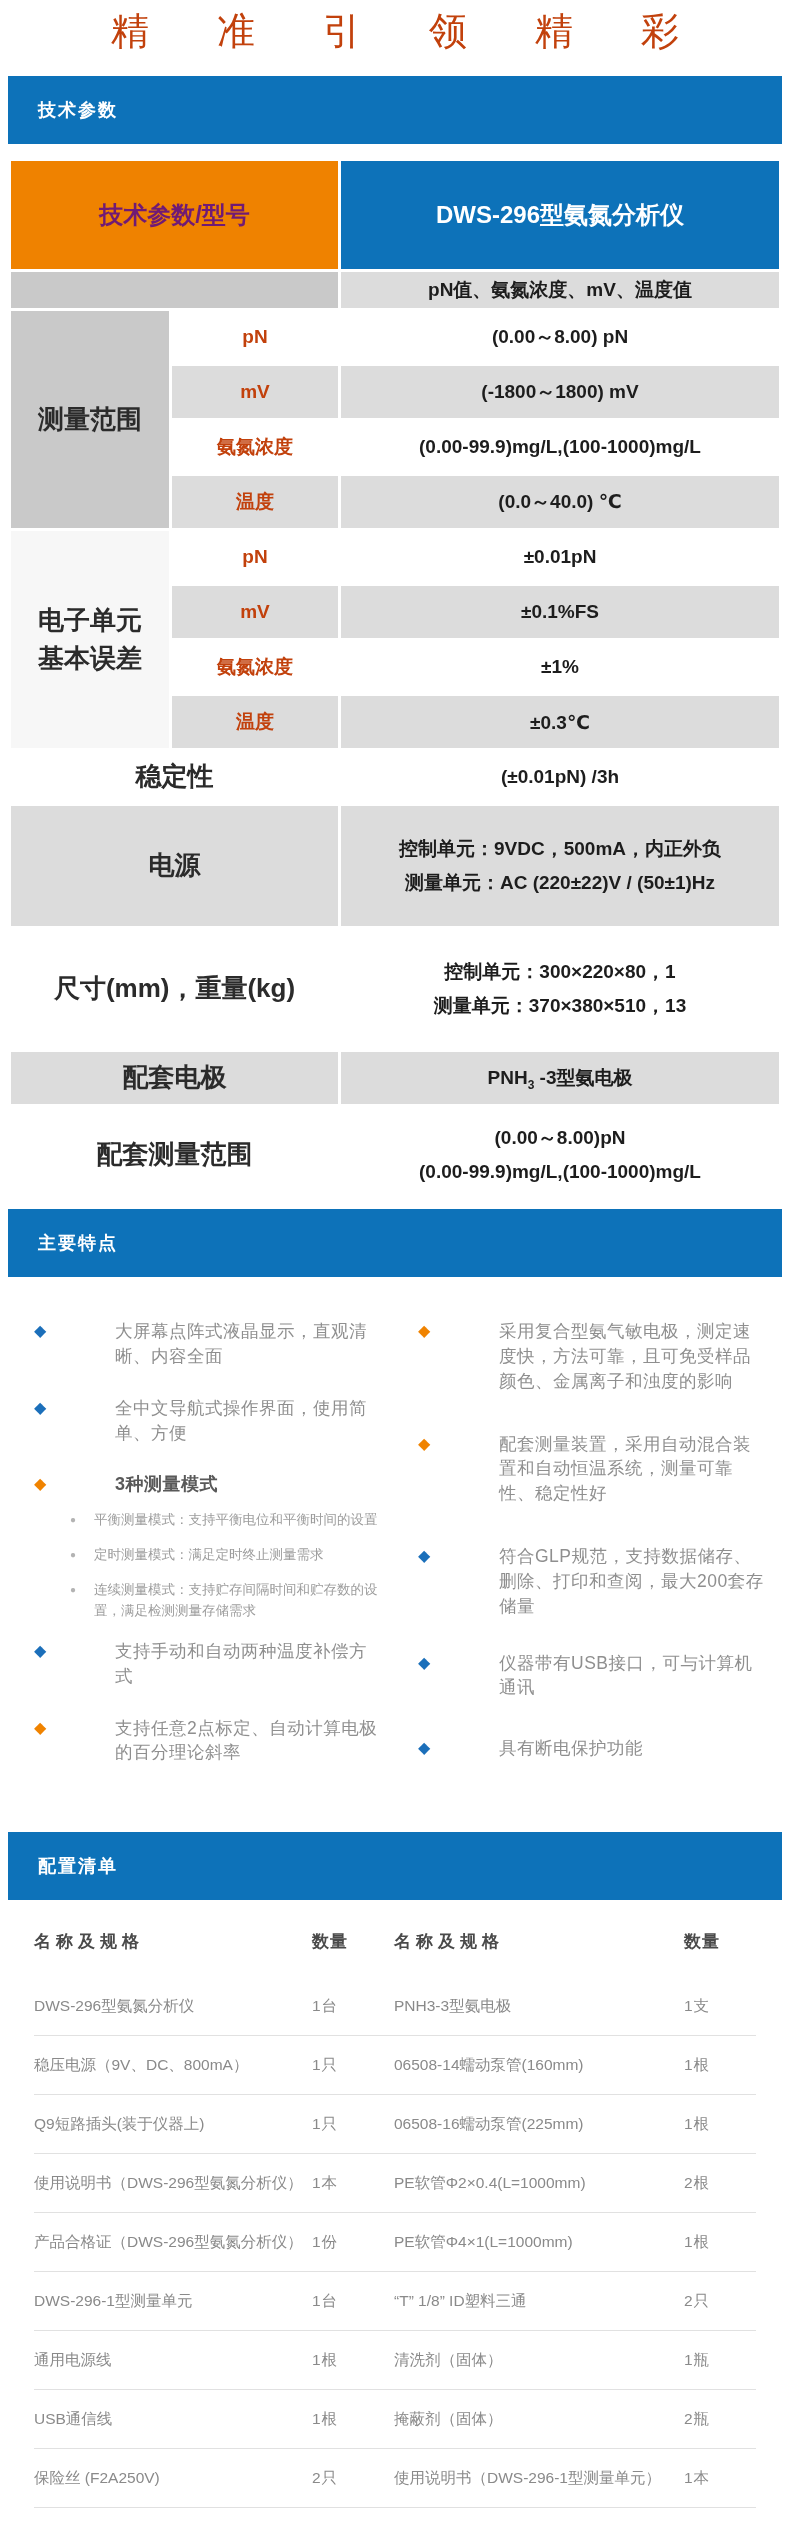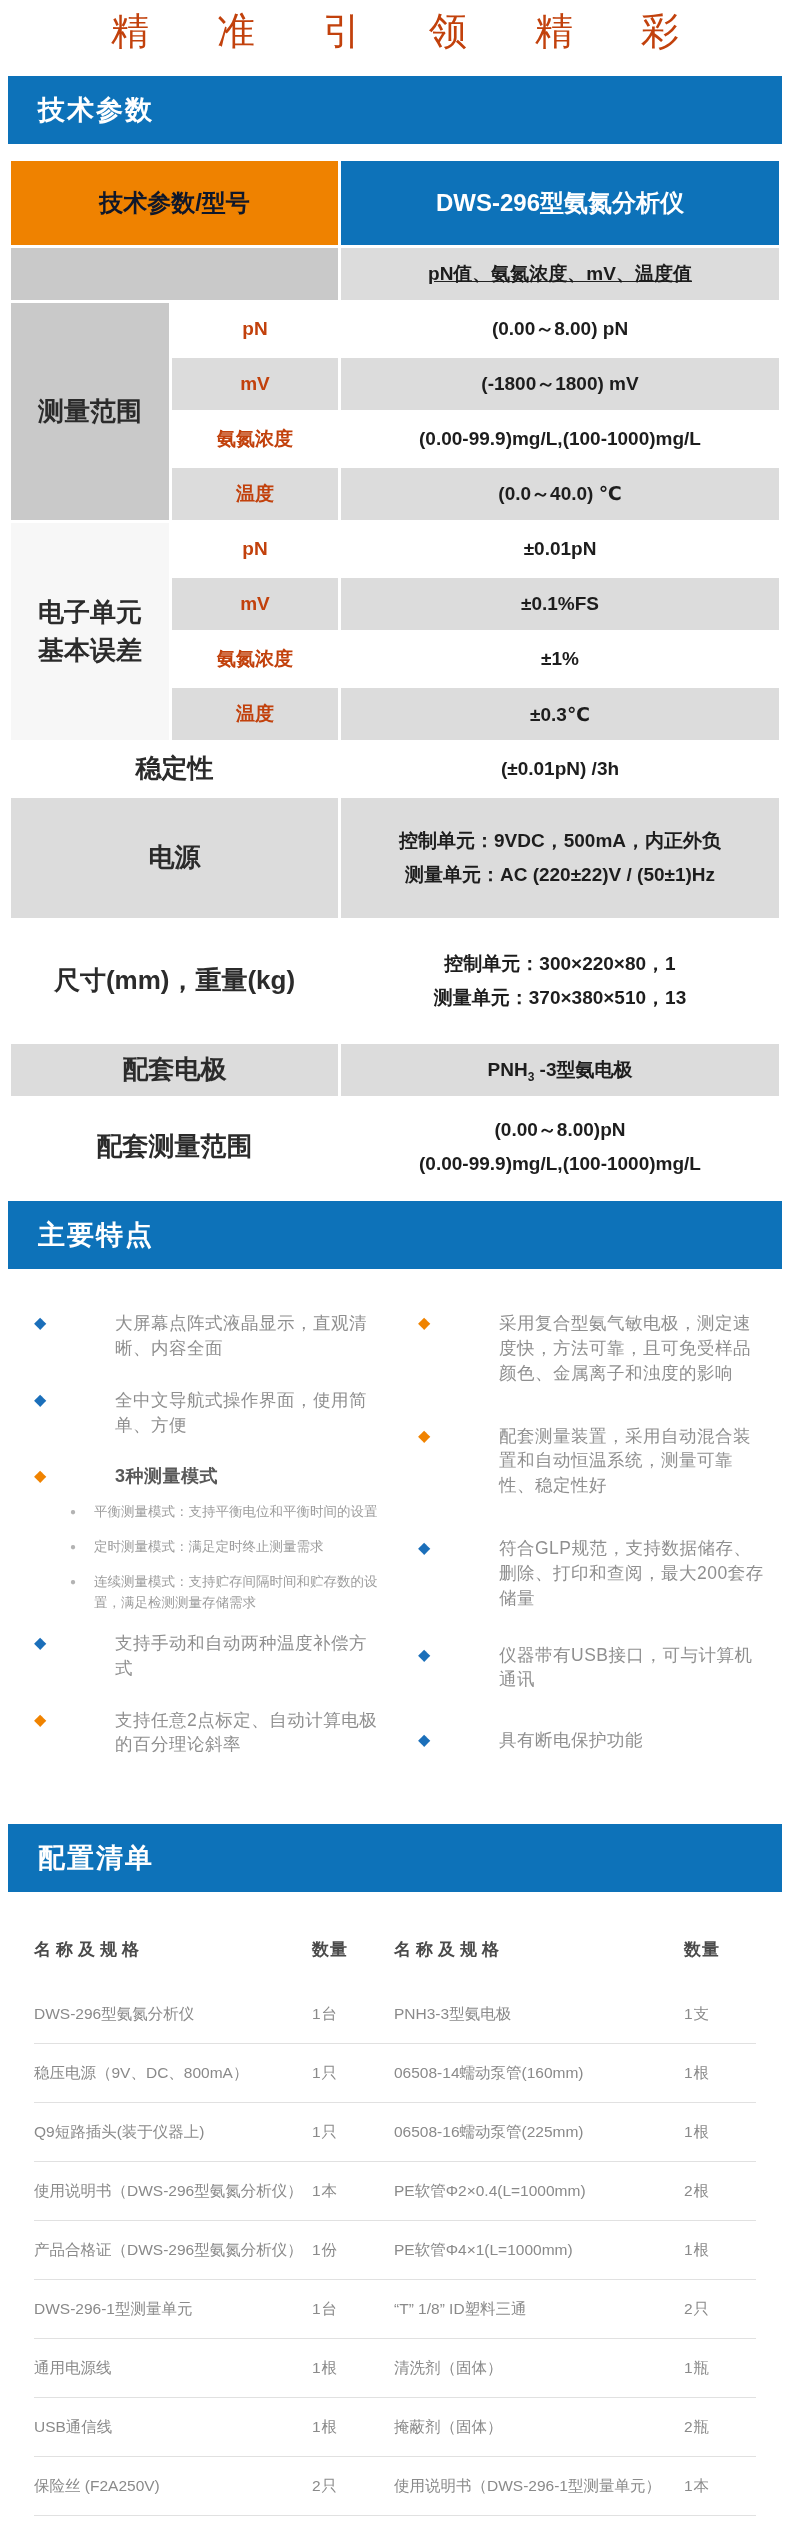--- a/index.html
+++ b/index.html
@@ -4,35 +4,35 @@
 <style>
   html,body{margin:0;padding:0;background:#ffffff;}
   body{width:790px;font-family:"Liberation Sans","DejaVu Sans",sans-serif;color:#222;}
 
   
   .watermark{height:62px;padding-top:6px;text-align:center;font-size:38px;
     color:#c2410c;letter-spacing:68px;text-indent:68px;white-space:nowrap;overflow:hidden;}
 
   
   .banner{margin:0 8px;height:68px;background:#0d72b9;display:flex;align-items:center;}
-  .banner span{color:#fff;font-weight:bold;font-size:27px;padding-left:30px;letter-spacing:2px;}
+  .banner span{color:#fff;font-weight:bold;font-size:18px;padding-left:30px;letter-spacing:2px;}
   .banner.first{margin-top:8px;}
 
   
   table.spec{border-collapse:separate;border-spacing:3px;width:774px;margin:14px 8px 0;table-layout:fixed;}
   table.spec col.c1{width:158px;} table.spec col.c2{width:166px;} table.spec col.c3{width:auto;}
   table.spec th, table.spec td{padding:0;text-align:center;vertical-align:middle;font-weight:bold;}
-  .hdr-left{background:#ef8200;color:#0f172a;font-size:24px;height:84px;}
+  .hdr-left{background:#ef8200;color:#701a75;font-size:24px;height:108px;}
   .hdr-right{background:#0d72b9;color:#fff;font-size:24px;}
   .cell-darkgray{background:#c9c9c9;}
   .cell-lightgroup{background:#f7f7f7;}
   .row-h{height:52px;}
   .row-tall{height:120px;}
   .row-mid{height:96px;}
-  .disp-row{height:52px;text-decoration:underline;}
+  .disp-row{height:36px;}
   td.shade{background:#dcdcdc;}
   td.plain{background:#ffffff;}
   .group-label{font-size:26px;color:#2b2b2b;line-height:1.45;}
   .param-label{font-size:19px;color:#c2410c;}
   .value-cell{font-size:19px;color:#1d1d1d;}
   .value-line{line-height:1.3;margin:9px 0;}
   sub.elec{font-size:12px;}
 
   
   .features{display:flex;padding:42px 22px 40px 34px;gap:34px;}
@@ -44,21 +44,21 @@
   .feat-text{font-size:17.5px;color:#8f8f8f;line-height:1.42;letter-spacing:0.5px;margin-left:48px;}
   .feat-text.strong{color:#595959;font-weight:bold;font-size:18px;}
   .feat-sub{margin:-6px 0 18px 36px;}
   .feat-sub-item{display:flex;margin-bottom:15px;}
   .feat-sub-bullet{flex:0 0 12px;margin-right:12px;color:#b3b3b3;font-size:10px;line-height:1.9;}
   .feat-sub-text{font-size:13.5px;color:#9d9d9d;line-height:1.5;}
 
   
   .config-wrap{padding:0 34px;}
   .config-header{display:grid;grid-template-columns:278px 82px 290px 70px;
-    padding:46px 0 24px;font-size:17px;color:#4a4a4a;font-weight:bold;letter-spacing:5px;}
+    padding:30px 0 24px;font-size:17px;color:#4a4a4a;font-weight:bold;letter-spacing:5px;}
   .config-row{display:grid;grid-template-columns:278px 82px 290px 70px;
     align-items:center;min-height:58px;border-bottom:1px solid #e1e1e1;
     font-size:15.5px;color:#8a8a8a;}
   .cfg-qty{text-align:left;letter-spacing:1px;}
   .cfg-name{padding-right:6px;line-height:1.3;}
 
   
   .disclaimer{margin:34px 44px 0;color:#f08a50;font-weight:bold;font-size:17px;
     line-height:1.95;letter-spacing:0.5px;padding-bottom:24px;}
 </style>

